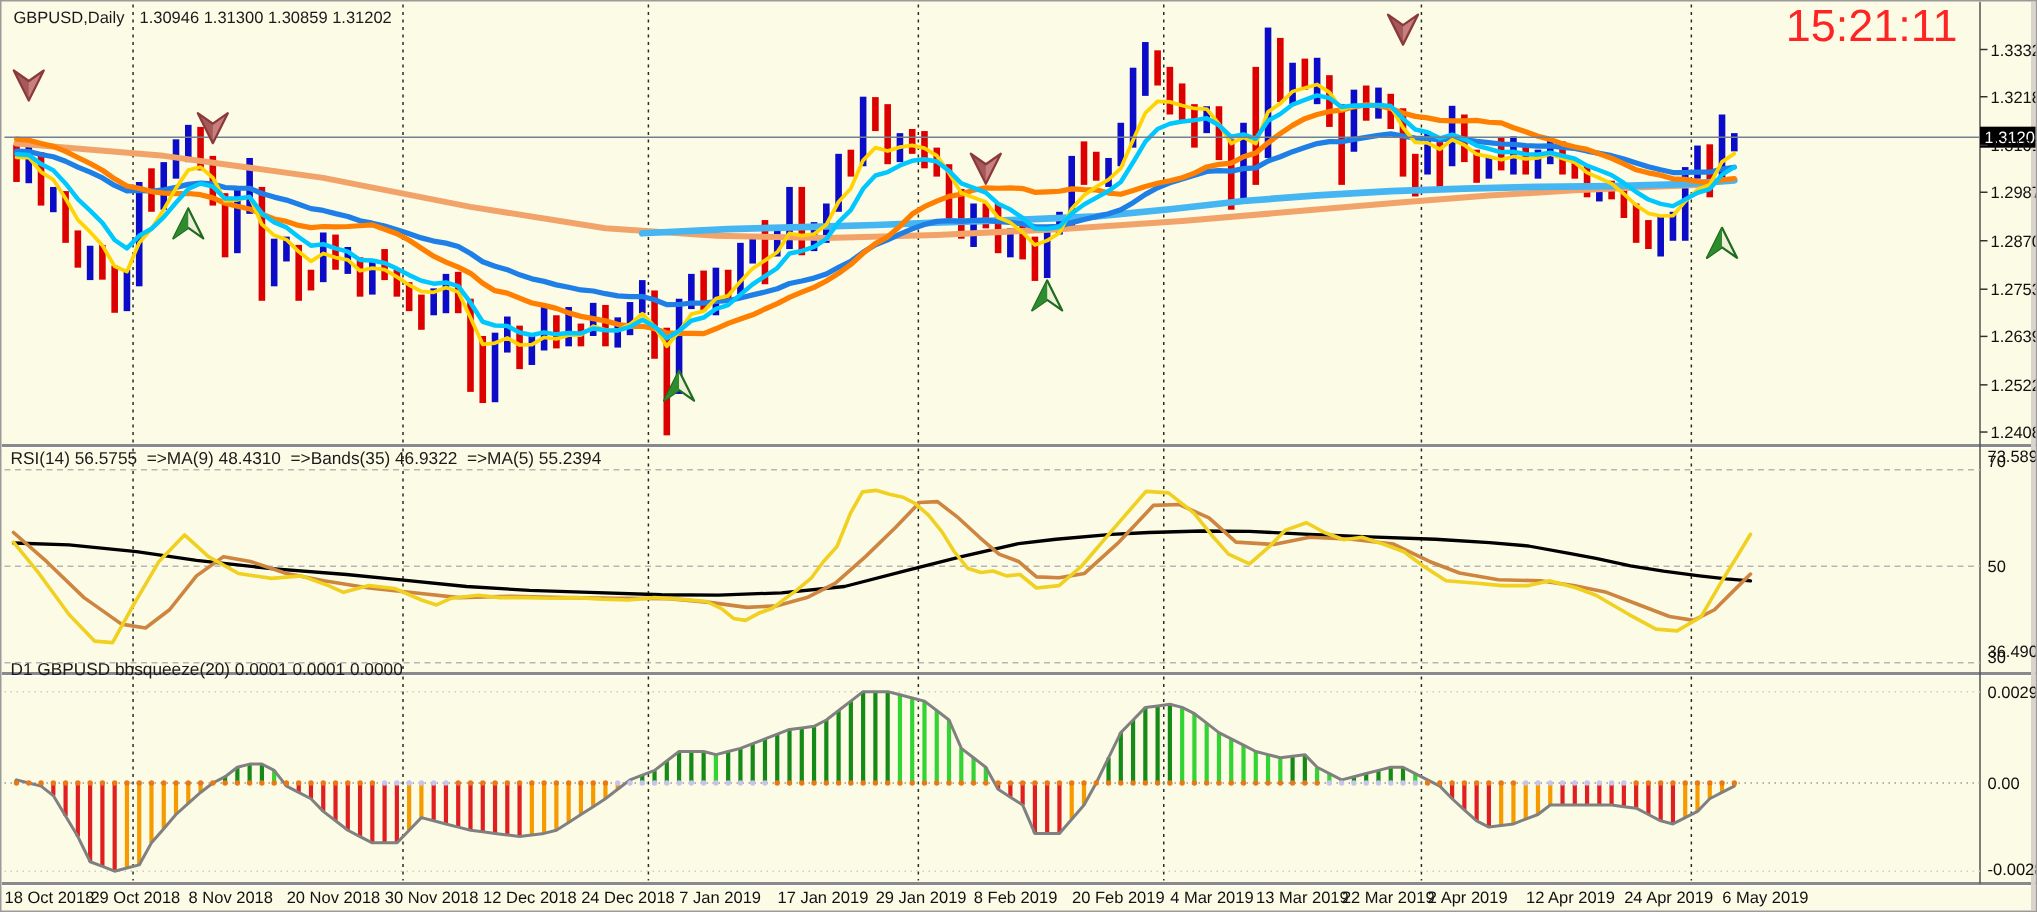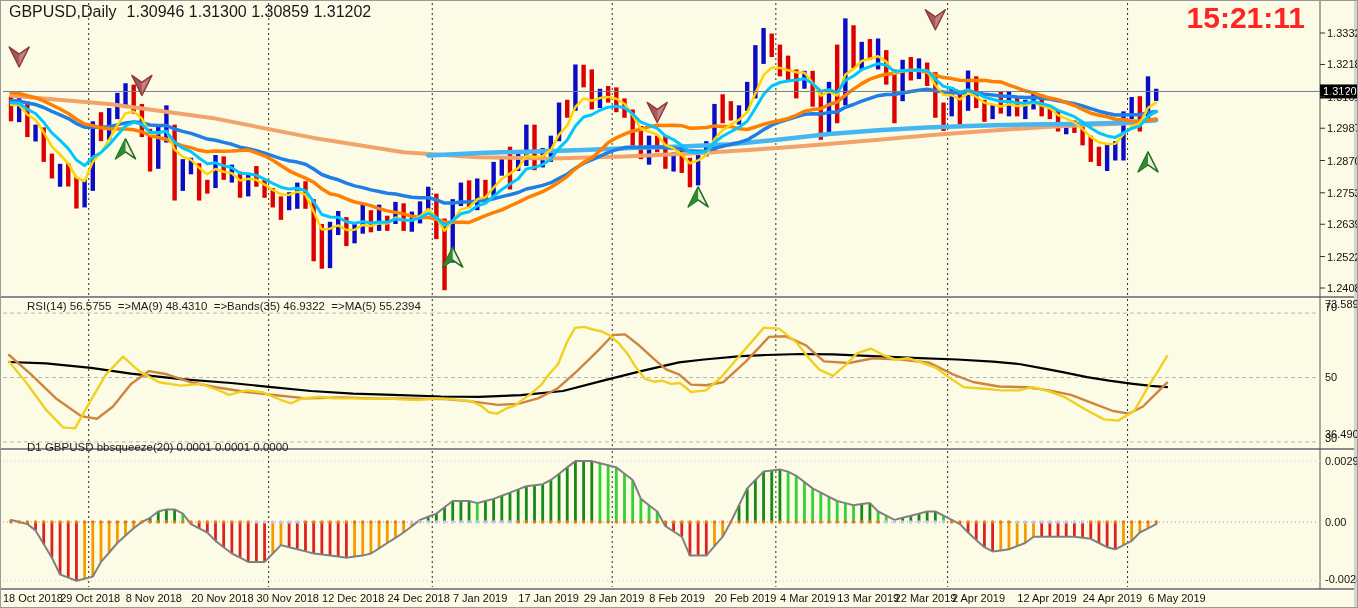--- a/index.html
+++ b/index.html
@@ -1,22 +1,22 @@
 <!DOCTYPE html>
 <html><head>
 <meta charset="utf-8">
 <style>
   html,body{margin:0;padding:0;background:#e4e4e4;}
   .win{position:relative;width:1358px;height:608px;background:#FCFCE6;
        font-family:"Liberation Sans",sans-serif;overflow:hidden;
        border:1px solid #9a9a9a;box-sizing:border-box;}
   svg{position:absolute;left:0;top:0;}
-  .lbl{position:absolute;font-size:16px;color:#1a1a1a;white-space:pre;line-height:14px;}
-  .panel-label{position:absolute;font-size:11.5px;color:#1a1a1a;white-space:pre;margin-left:20px;}
-  #clock{position:absolute;top:0px;right:52px;font-size:30px;font-weight:bold;
+  .lbl{position:absolute;font-size:11px;color:#1a1a1a;white-space:pre;line-height:14px;}
+  .panel-label{position:absolute;font-size:11.5px;color:#1a1a1a;white-space:pre;}
+  #clock{position:absolute;top:0px;right:52px;font-size:30px;font-weight:normal;
          font-family:"Liberation Sans",sans-serif;}
   .ohlc{margin-left:10px;}
 </style>
 </head>
 <body>
 
 <div class="win">
   <svg id="cv" width="1358" height="608">
       <rect x="0" y="295" width="1358" height="2" fill="#8a8a8a"></rect>
       <rect x="0" y="297" width="1358" height="1" fill="#ffffff"></rect>

